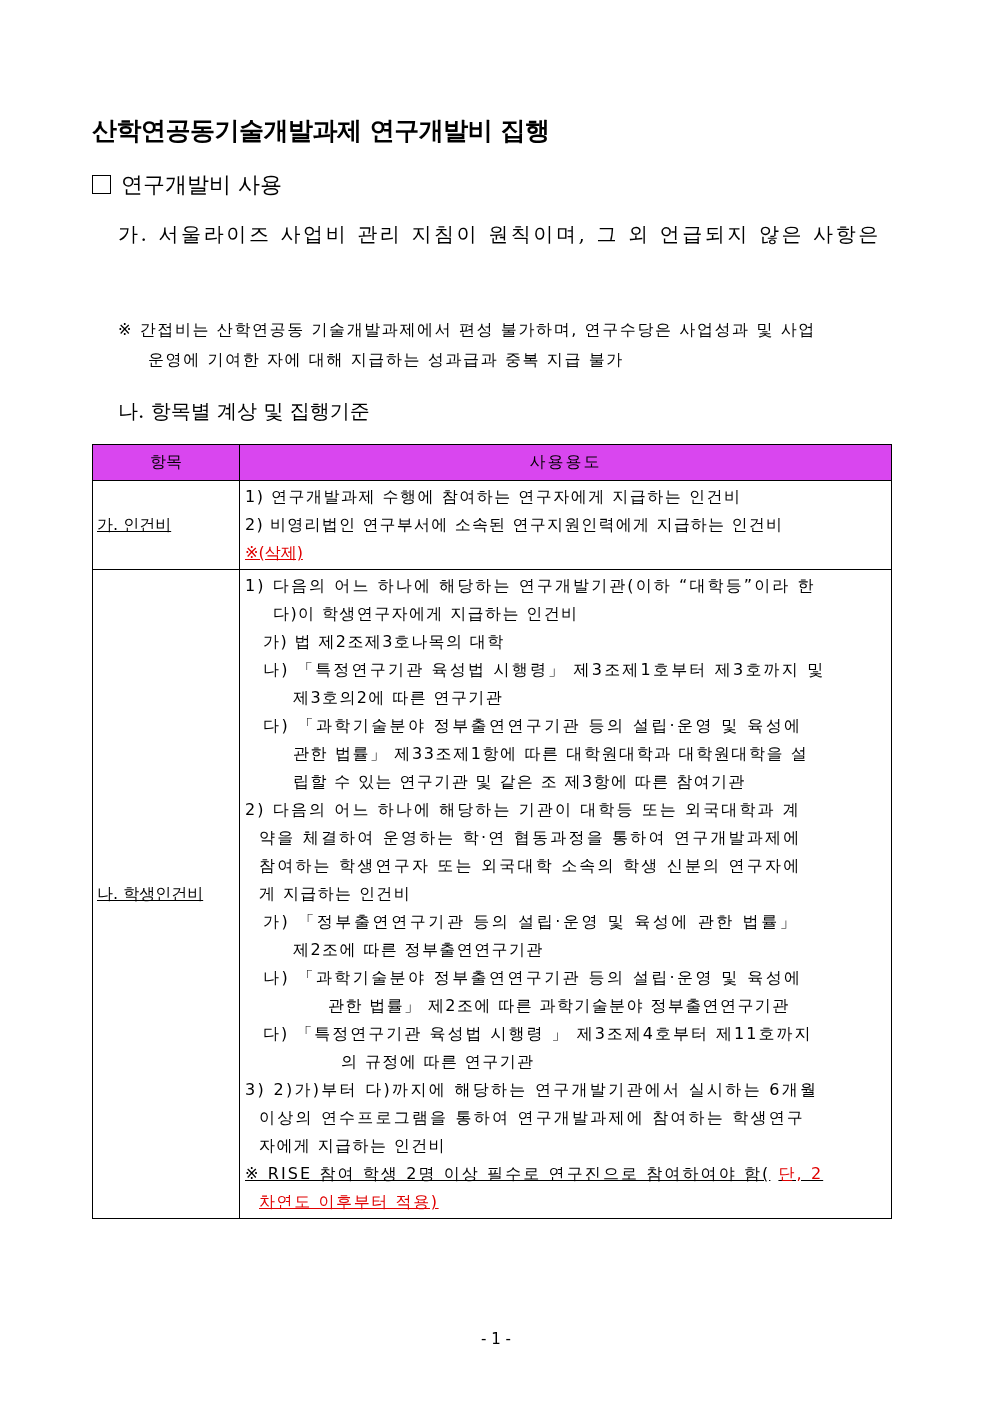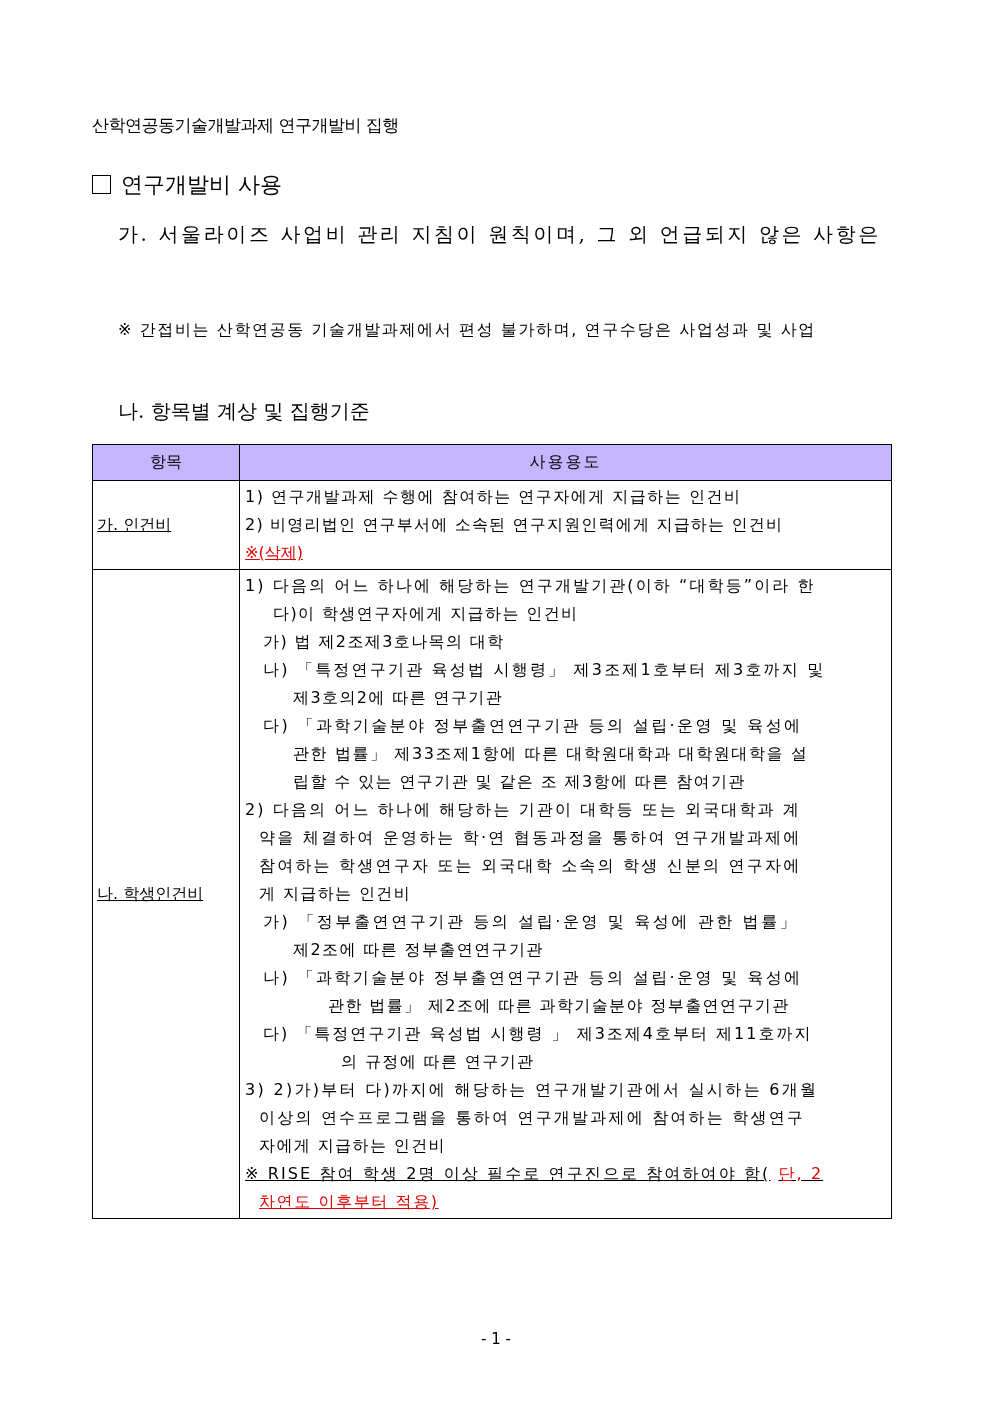--- a/index.html
+++ b/index.html
@@ -1,20 +1,20 @@
 <!DOCTYPE html>
 <html><head>
 <meta charset="utf-8">
 <style>
   html, body { margin: 0; padding: 0; background: #ffffff; }
   body { width: 992px; height: 1402px; position: relative; overflow: hidden; color: #000; }
   .page { position: absolute; left: 0; top: 0; width: 992px; height: 1402px; }
   .title {
     position: absolute; left: 92px; top: 114px;
-    font-family: "DejaVu Sans", sans-serif; font-weight: normal; font-size: 17px; letter-spacing: -0.5px;
+    font-family: "DejaVu Sans", sans-serif; font-weight: bold; font-size: 25px; letter-spacing: -0.5px;
     white-space: nowrap;
   }
   .section-head {
     position: absolute; left: 92px; top: 170px;
     font-family: "DejaVu Serif", serif; font-size: 22px; white-space: nowrap;
   }
   .checkbox-icon {
     display: inline-block; width: 19px; height: 19px; border: 1.5px solid #000;
     vertical-align: -2px; margin-right: 10px; box-sizing: border-box;
   }
@@ -35,21 +35,21 @@
     position: absolute; left: 118px; top: 398px;
     font-family: "DejaVu Serif", serif; font-size: 20px; white-space: nowrap;
   }
   table.criteria {
     position: absolute; left: 92px; top: 444px; width: 800px;
     border-collapse: collapse; table-layout: fixed;
     font-family: "DejaVu Sans", sans-serif; font-size: 16px;
   }
   table.criteria td, table.criteria th { border: 1px solid #000; padding: 0; }
   table.criteria th {
-    background: #c4b5fd; font-weight: normal; height: 35px; text-align: center;
+    background: #d946ef; font-weight: normal; height: 35px; text-align: center;
   }
   table.criteria col.c1 { width: 147px; }
   .cat { padding-left: 4px !important; vertical-align: middle; white-space: nowrap; text-decoration: underline; }
   .usage { padding: 2px 5px 2px 5px !important; vertical-align: top; }
   .ln { line-height: 28px; white-space: nowrap; display: flex; justify-content: space-between; }
   .ln.left { justify-content: flex-start; }
   .ln.left span + span { margin-left: 8px; }
   .i1 { padding-left: 28px; }
   .i2 { padding-left: 18px; }
   .i3 { padding-left: 48px; }
@@ -73,20 +73,23 @@
 
   <div class="para" style="top:216px;">
     <div class="line">
       <span style="letter-spacing:2.6px;">가. 서울라이즈 사업비 관리 지침이 원칙이며, 그 외 언급되지 않은 사항은</span>
     </div>
   </div>
 
   <div class="note">
     <div class="line">
       <span style="letter-spacing:1.6px;">※ 간접비는 산학연공동 기술개발과제에서 편성 불가하며, 연구수당은 사업성과 및 사업</span>
+    </div>
+    <div class="line2">
+      <span style="letter-spacing:1.6px;">운영에 기여한 자에 대해 지급하는 성과급과 중복 지급 불가</span>
     </div>
   </div>
 
   <div class="subhead">나. 항목별 계상 및 집행기준</div>
 
   <table class="criteria">
     <colgroup>
         <col class="c1">
         <col>
       </colgroup>

